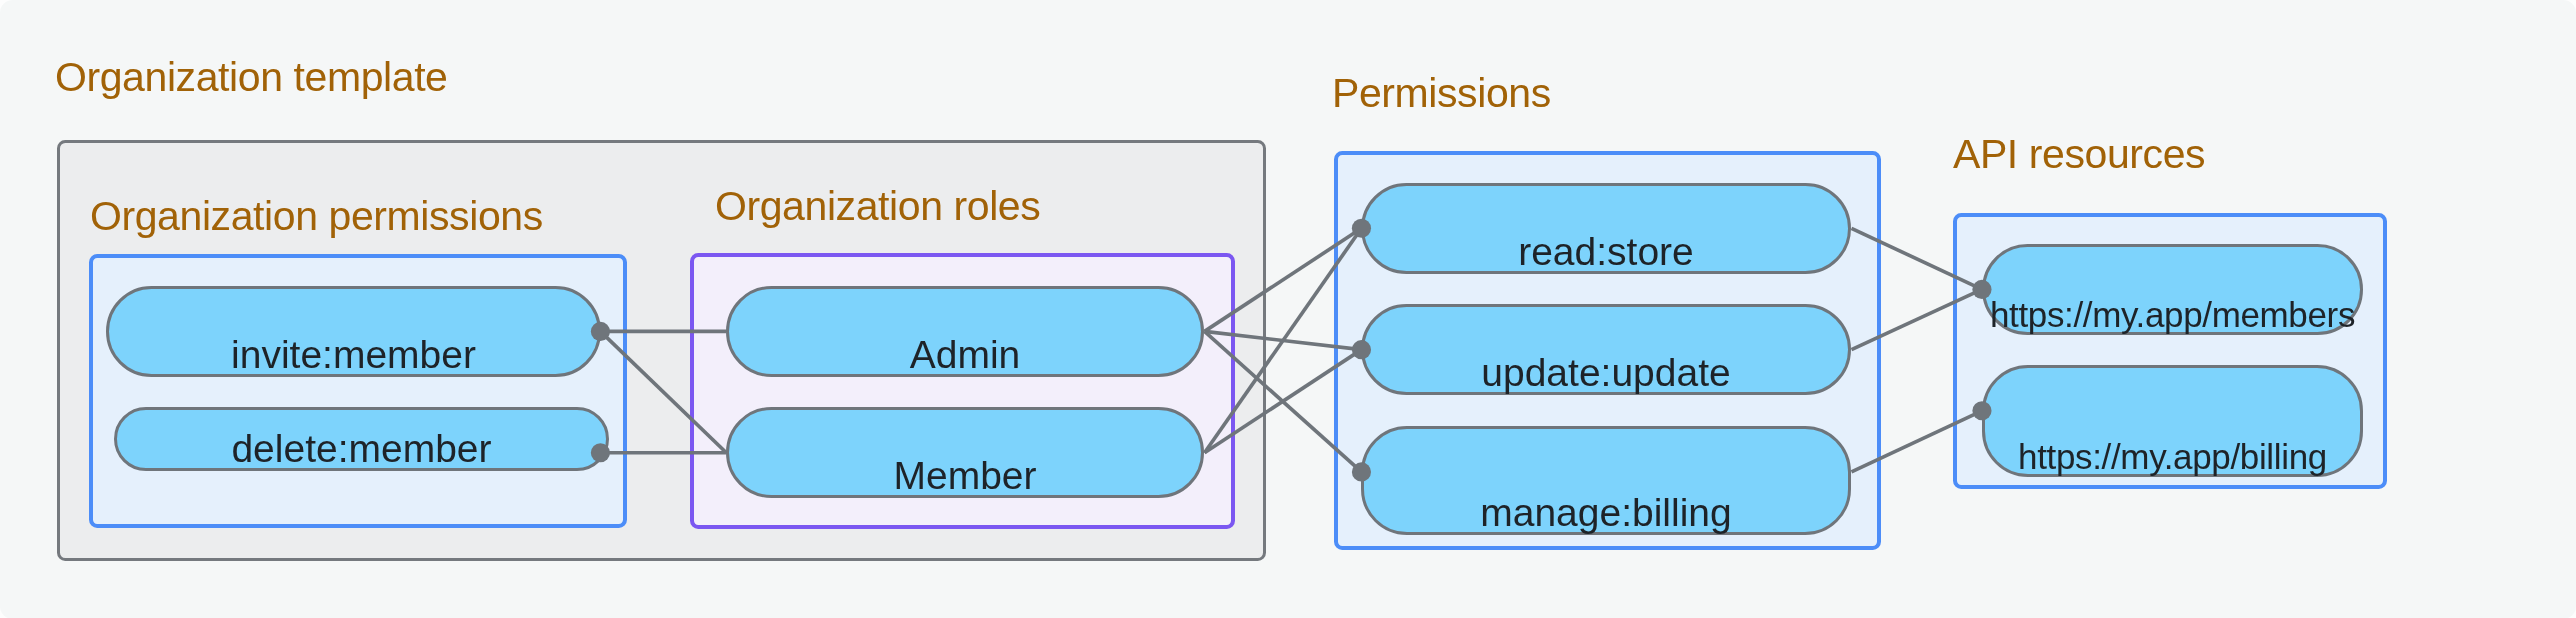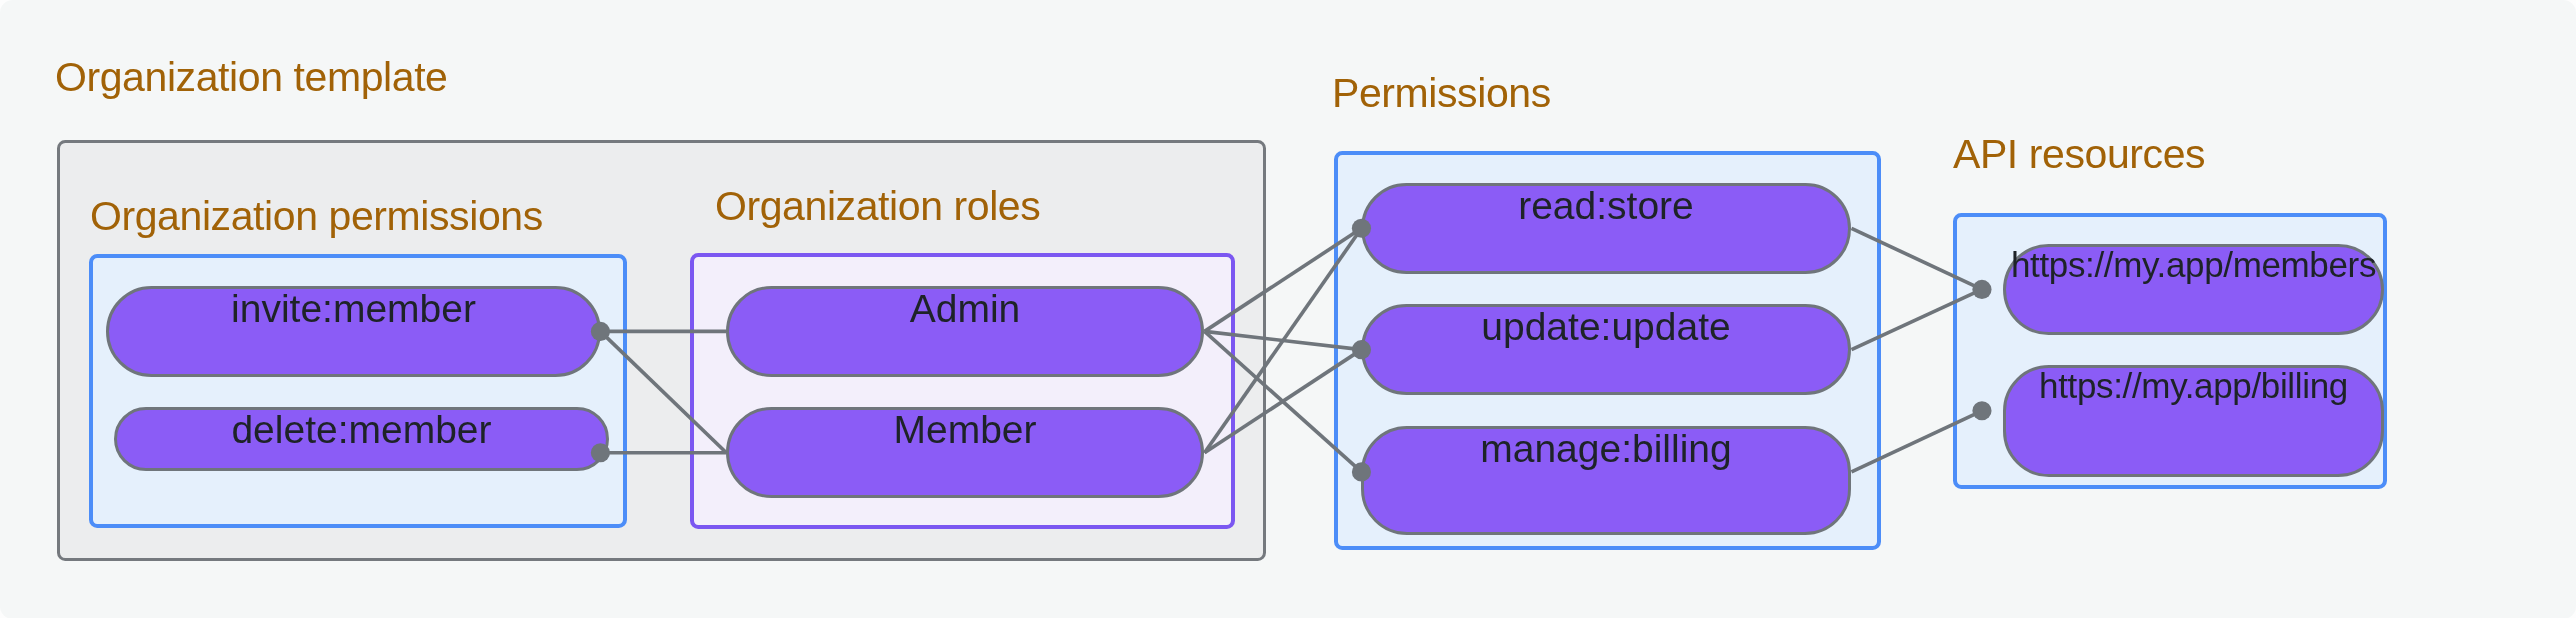--- a/index.html
+++ b/index.html
@@ -34,32 +34,32 @@
     position: absolute;
     box-sizing: border-box;
     border-radius: 8.2px;
   }
   .gray-box   { background: #ecedee; border: 3.7px solid #75797e; }
   .blue-box   { background: #e5f0fc; border: 4.6px solid #4c8df8; }
   .purple-box { background: #f3effb; border: 4.6px solid #7b57f1; }
   .pill {
     position: absolute;
     box-sizing: border-box;
-    background: #8b5cf6;
+    background: #7dd3fc;
     border: 3.2px solid #6f757b;
     border-radius: 46px;
     display: flex;
-    align-items: flex-start;
+    align-items: flex-end;
     justify-content: center;
     font-size: 39px;
     color: #1e2328;
     line-height: 1;
     white-space: nowrap;
   }
-  .pill.url { font-size: 35px; letter-spacing: -0.01em; margin-left: 21px; }
+  .pill.url { font-size: 35px; letter-spacing: -0.01em; }
   #edges {
     position: absolute;
     inset: 0;
     pointer-events: none;
   }
 </style>
 </head>
 <body>
 
 <div class="stage">

